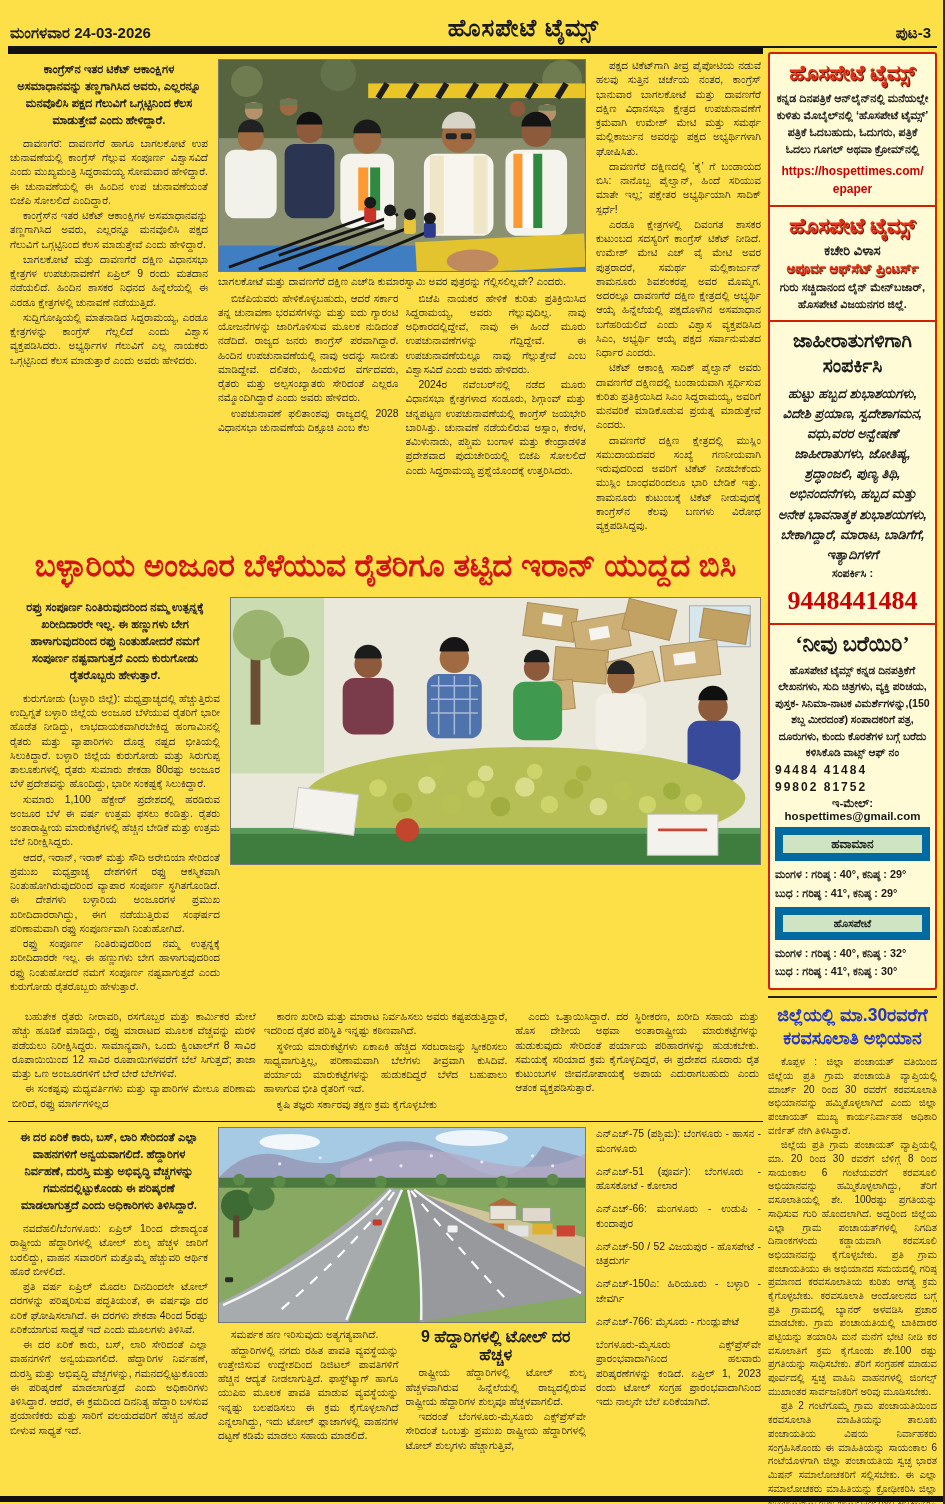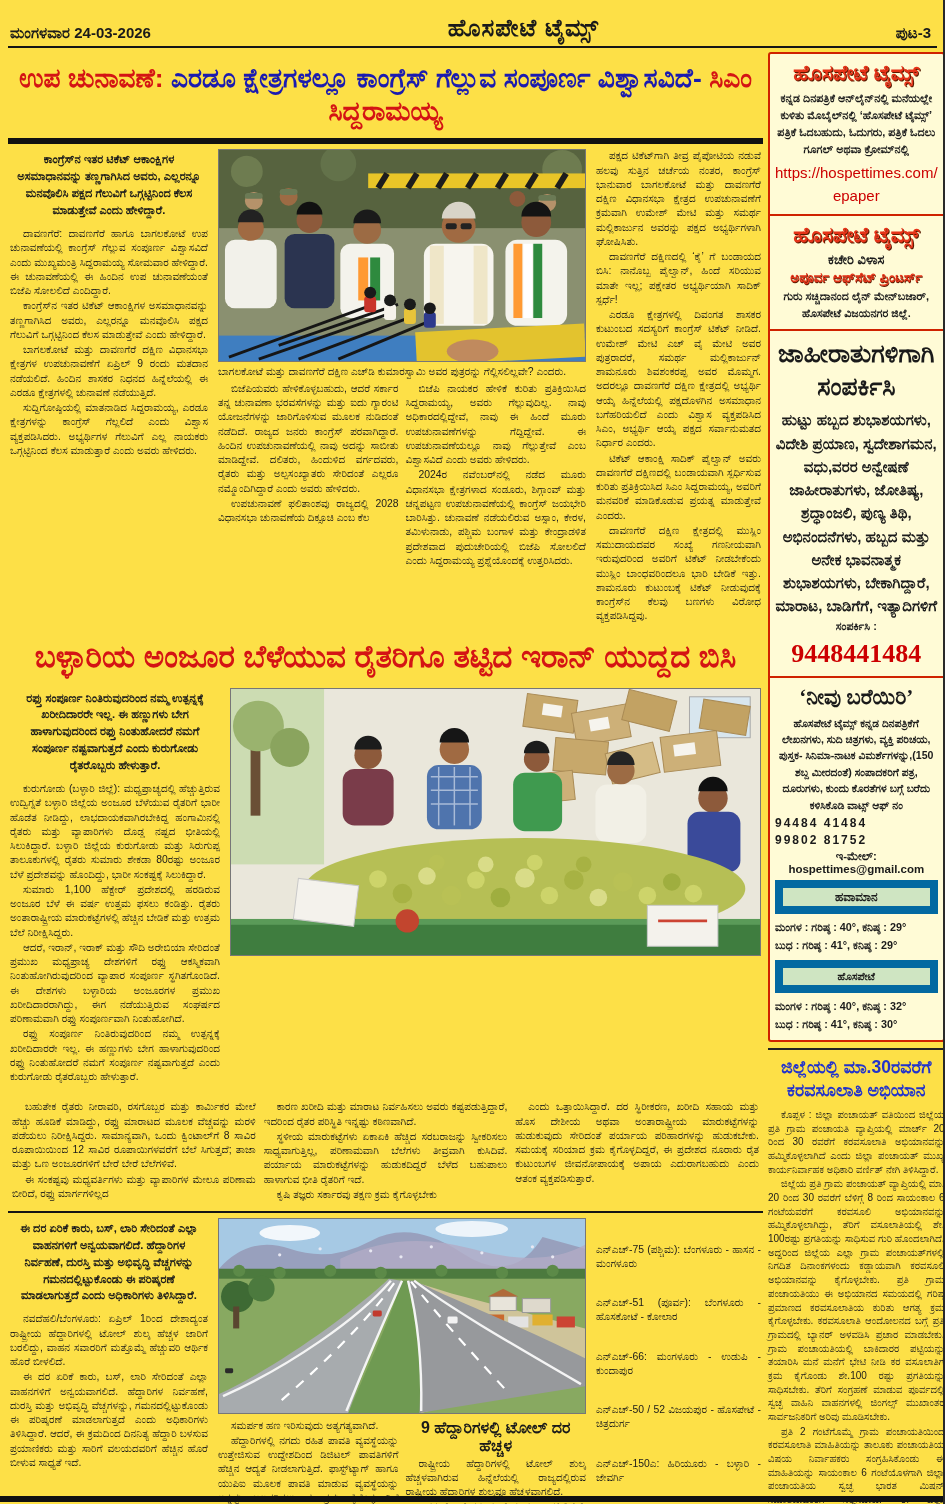--- a/index.html
+++ b/index.html
@@ -33,38 +33,38 @@
   .a-grid { display:grid; gap:10px; padding:5px 2px 4px 2px; }
   .a1-grid { grid-template-columns:198px 368px 1fr; min-height:416px; }
   .a3-grid { grid-template-columns:198px 368px 1fr; min-height:430px; }
   .a2-grid { grid-template-columns:210px 1fr; }
   .col p, p.para { font-size:10.4px; line-height:1.37; text-align:justify; text-indent:13px; margin-bottom:1px; }
   .intro { font-weight:bold; font-size:11.3px; line-height:1.5; text-align:center; padding:2px 4px 8px; }
   .wide-line { font-size:10.4px; line-height:1.4; text-align:justify; padding:3px 0 2px; }
   .twocol { display:grid; grid-template-columns:1fr 1fr; gap:7px; }
   .threecol { display:grid; grid-template-columns:1fr 1fr 1fr; gap:8px; padding:5px 2px 4px; }
   .subhead { font-weight:bold; font-size:16px; text-align:center; margin-bottom:2px; }
-  .nhcol p { text-indent:0; margin-bottom:9px;margin-top:25px; }
+  .nhcol p { text-indent:0; margin-bottom:9px; }
   
   .photo { border:1px solid #777; background:#dcd8cc; overflow:hidden; }
   .photo svg { display:block; width:100%; height:100%; }
   .photo1 { height:213px; }
   .photo2 { height:268px; }
   .photo3 { height:196px; }
   
   .sb-box { background:#fffbd6; border:2px solid #cf2200; border-radius:3px; padding:7px 5px; margin-bottom:6px; }
   .sb-logo { text-align:center; font-weight:bold; font-size:21px; color:#e63318;
              text-shadow:1px 1px 0 #5a1a00; margin-bottom:5px; }
   .sb-body { font-weight:bold; font-size:11px; line-height:1.55; text-align:center; }
-  .sb-url { display:block; text-align:center; font-weight:normal; font-size:15px; color:#cc0000;
+  .sb-url { display:block; text-align:center; font-weight:bold; font-size:12px; color:#cc0000;
             text-decoration:none; margin-top:4px; line-height:1.5; }
   .sb-sep { height:2px; background:#cf2200; margin:7px -5px; }
   .sb-office-title { text-align:center; font-weight:bold; font-size:13px; margin:2px 0; }
   .sb-printer { text-align:center; font-weight:bold; font-size:13.5px; color:#e63318; text-shadow:0.5px 0.5px 0 #5a1a00; margin:2px 0; }
-  .sb-ads-title { text-align:center; font-weight:bold; font-size:25px; line-height:1.3; margin:3px 0 5px; font-family:"Liberation Serif", serif; }
+  .sb-ads-title { text-align:center; font-weight:bold; font-size:19px; line-height:1.3; margin:3px 0 5px; font-family:"Liberation Serif", serif; }
   .sb-phone-big { text-align:center; font-weight:bold; font-size:26px; color:#cc0000; font-family:"Liberation Serif", serif; margin:4px 0 2px; }
   .sb-write-title { text-align:center; font-weight:bold; font-size:21px; margin:2px 0 5px; font-family:"Liberation Serif", serif; }
   .sb-phone { text-align:left; font-weight:bold; font-size:12px; letter-spacing:2px; margin:3px 0; font-family:Liberation Sans, sans-serif; }
   .sb-email { text-align:center; font-weight:bold; font-size:11.5px; margin-top:3px; }
   .weather-head { border:8px solid #0369a1; background:#cfe5c2; text-align:center; font-weight:bold; font-size:12px; padding:2px 0; margin:5px 0 4px; }
   .weather-row { font-weight:bold; font-size:10.8px; line-height:1.7; }
   .district { border-top:2px solid #222; margin-top:4px; padding-top:6px; }
   .district h3 { text-align:center; font-weight:bold; font-size:17.5px; line-height:1.3; color:#2233cc; margin-bottom:6px; }
   .district p { font-size:10px; }
   .page-footer-rule { position:absolute; left:0; bottom:2px; width:100%; height:6px; background:#111; }
@@ -78,25 +78,20 @@
     <span class="mh-date">ಮಂಗಳವಾರ 24-03-2026</span>
     <span class="mh-title">ಹೊಸಪೇಟೆ ಟೈಮ್ಸ್</span>
     <span class="mh-page">ಪುಟ-3</span>
   </header>
   <div class="rule-thin"></div>
 
   <div class="body-grid">
 
     <div class="left-region">
 
-      <h1 class="hl1">
-        <span class="red">ಉಪ ಚುನಾವಣೆ:</span>
-        <span class="blue">ಎರಡೂ ಕ್ಷೇತ್ರಗಳಲ್ಲೂ ಕಾಂಗ್ರೆಸ್ ಗೆಲ್ಲುವ ಸಂಪೂರ್ಣ ವಿಶ್ವಾಸವಿದೆ-</span>
-        <span class="red">ಸಿಎಂ ಸಿದ್ದರಾಮಯ್ಯ</span>
-      </h1>
       <div class="rule-thick"></div>
 
       <div class="a-grid a1-grid">
         <div class="col">
           <div class="intro">ಕಾಂಗ್ರೆಸ್‌ನ ಇತರ ಟಿಕೆಟ್ ಆಕಾಂಕ್ಷಿಗಳ ಅಸಮಾಧಾನವನ್ನು ತಣ್ಣಗಾಗಿಸಿದ ಅವರು, ಎಲ್ಲರನ್ನೂ ಮನವೊಲಿಸಿ ಪಕ್ಷದ ಗೆಲುವಿಗೆ ಒಗ್ಗಟ್ಟಿನಿಂದ ಕೆಲಸ ಮಾಡುತ್ತೇವೆ ಎಂದು ಹೇಳಿದ್ದಾರೆ.</div>
           <div>
               <p class="para">ದಾವಣಗೆರೆ: ದಾವಣಗೆರೆ ಹಾಗೂ ಬಾಗಲಕೋಟೆ ಉಪ ಚುನಾವಣೆಯಲ್ಲಿ ಕಾಂಗ್ರೆಸ್ ಗೆಲ್ಲುವ ಸಂಪೂರ್ಣ ವಿಶ್ವಾಸವಿದೆ ಎಂದು ಮುಖ್ಯಮಂತ್ರಿ ಸಿದ್ದರಾಮಯ್ಯ ಸೋಮವಾರ ಹೇಳಿದ್ದಾರೆ. ಈ ಚುನಾವಣೆಯಲ್ಲಿ ಈ ಹಿಂದಿನ ಉಪ ಚುನಾವಣೆಯಂತೆ ಬಿಜೆಪಿ ಸೋಲಲಿದೆ ಎಂದಿದ್ದಾರೆ.</p>
               <p class="para">ಕಾಂಗ್ರೆಸ್‌ನ ಇತರ ಟಿಕೆಟ್ ಆಕಾಂಕ್ಷಿಗಳ ಅಸಮಾಧಾನವನ್ನು ತಣ್ಣಗಾಗಿಸಿದ ಅವರು, ಎಲ್ಲರನ್ನೂ ಮನವೊಲಿಸಿ ಪಕ್ಷದ ಗೆಲುವಿಗೆ ಒಗ್ಗಟ್ಟಿನಿಂದ ಕೆಲಸ ಮಾಡುತ್ತೇವೆ ಎಂದು ಹೇಳಿದ್ದಾರೆ.</p>
               <p class="para">ಬಾಗಲಕೋಟೆ ಮತ್ತು ದಾವಣಗೆರೆ ದಕ್ಷಿಣ ವಿಧಾನಸಭಾ ಕ್ಷೇತ್ರಗಳ ಉಪಚುನಾವಣೆಗೆ ಏಪ್ರಿಲ್ 9 ರಂದು ಮತದಾನ ನಡೆಯಲಿದೆ. ಹಿಂದಿನ ಶಾಸಕರ ನಿಧನದ ಹಿನ್ನೆಲೆಯಲ್ಲಿ ಈ ಎರಡೂ ಕ್ಷೇತ್ರಗಳಲ್ಲಿ ಚುನಾವಣೆ ನಡೆಯುತ್ತಿದೆ.</p>
               <p class="para">ಸುದ್ದಿಗೋಷ್ಠಿಯಲ್ಲಿ ಮಾತನಾಡಿದ ಸಿದ್ದರಾಮಯ್ಯ, ಎರಡೂ ಕ್ಷೇತ್ರಗಳನ್ನು ಕಾಂಗ್ರೆಸ್ ಗೆಲ್ಲಲಿದೆ ಎಂದು ವಿಶ್ವಾಸ ವ್ಯಕ್ತಪಡಿಸಿದರು. ಅಭ್ಯರ್ಥಿಗಳ ಗೆಲುವಿಗೆ ಎಲ್ಲ ನಾಯಕರು ಒಗ್ಗಟ್ಟಿನಿಂದ ಕೆಲಸ ಮಾಡುತ್ತಾರೆ ಎಂದು ಅವರು ಹೇಳಿದರು.</p>
@@ -319,20 +314,21 @@
         </div>
       </div>
 
       <div class="rule-mid"></div>
 
       <div class="a-grid a3-grid">
         <div class="col">
           <div class="intro">ಈ ದರ ಏರಿಕೆ ಕಾರು, ಬಸ್, ಲಾರಿ ಸೇರಿದಂತೆ ಎಲ್ಲಾ ವಾಹನಗಳಿಗೆ ಅನ್ವಯವಾಗಲಿದೆ. ಹೆದ್ದಾರಿಗಳ ನಿರ್ವಹಣೆ, ದುರಸ್ತಿ ಮತ್ತು ಅಭಿವೃದ್ಧಿ ವೆಚ್ಚಗಳನ್ನು ಗಮನದಲ್ಲಿಟ್ಟುಕೊಂಡು ಈ ಪರಿಷ್ಕರಣೆ ಮಾಡಲಾಗುತ್ತದೆ ಎಂದು ಅಧಿಕಾರಿಗಳು ತಿಳಿಸಿದ್ದಾರೆ.</div>
           <div>
               <p class="para">ನವದೆಹಲಿ/ಬೆಂಗಳೂರು: ಏಪ್ರಿಲ್ 1ರಿಂದ ದೇಶಾದ್ಯಂತ ರಾಷ್ಟ್ರೀಯ ಹೆದ್ದಾರಿಗಳಲ್ಲಿ ಟೋಲ್ ಶುಲ್ಕ ಹೆಚ್ಚಳ ಜಾರಿಗೆ ಬರಲಿದ್ದು, ವಾಹನ ಸವಾರರಿಗೆ ಮತ್ತೊಮ್ಮೆ ಹೆಚ್ಚುವರಿ ಆರ್ಥಿಕ ಹೊರೆ ಬೀಳಲಿದೆ.</p>
+              <p class="para">ಪ್ರತಿ ವರ್ಷ ಏಪ್ರಿಲ್ ಮೊದಲ ದಿನದಿಂದಲೇ ಟೋಲ್ ದರಗಳನ್ನು ಪರಿಷ್ಕರಿಸುವ ಪದ್ಧತಿಯಂತೆ, ಈ ವರ್ಷವೂ ದರ ಏರಿಕೆ ಘೋಷಿಸಲಾಗಿದೆ. ಈ ದರಗಳು ಶೇಕಡಾ 4ರಿಂದ 5ರಷ್ಟು ಏರಿಕೆಯಾಗುವ ಸಾಧ್ಯತೆ ಇದೆ ಎಂದು ಮೂಲಗಳು ತಿಳಿಸಿವೆ.</p>
               <p class="para">ಈ ದರ ಏರಿಕೆ ಕಾರು, ಬಸ್, ಲಾರಿ ಸೇರಿದಂತೆ ಎಲ್ಲಾ ವಾಹನಗಳಿಗೆ ಅನ್ವಯವಾಗಲಿದೆ. ಹೆದ್ದಾರಿಗಳ ನಿರ್ವಹಣೆ, ದುರಸ್ತಿ ಮತ್ತು ಅಭಿವೃದ್ಧಿ ವೆಚ್ಚಗಳನ್ನು, ಗಮನದಲ್ಲಿಟ್ಟುಕೊಂಡು ಈ ಪರಿಷ್ಕರಣೆ ಮಾಡಲಾಗುತ್ತದೆ ಎಂದು ಅಧಿಕಾರಿಗಳು ತಿಳಿಸಿದ್ದಾರೆ. ಆದರೆ, ಈ ಕ್ರಮದಿಂದ ದಿನನಿತ್ಯ ಹೆದ್ದಾರಿ ಬಳಸುವ ಪ್ರಯಾಣಿಕರು ಮತ್ತು ಸಾರಿಗೆ ವಲಯದವರಿಗೆ ಹೆಚ್ಚಿನ ಹೊರೆ ಬೀಳುವ ಸಾಧ್ಯತೆ ಇದೆ.</p>
             </div>
         </div>
 
         <div>
 
           <div class="photo photo3">
             <svg viewBox="0 0 362 195" preserveAspectRatio="none">
               <rect width="362" height="60" fill="#a6c9e4"></rect>
               <ellipse cx="70" cy="14" rx="30" ry="8" fill="#ffffff" opacity="0.85"></ellipse>
@@ -429,21 +425,21 @@
         <div class="sb-logo">ಹೊಸಪೇಟೆ ಟೈಮ್ಸ್</div>
         <div class="sb-body">ಕನ್ನಡ ದಿನಪತ್ರಿಕೆ ಆನ್‌ಲೈನ್‌ನಲ್ಲಿ ಮನೆಯಲ್ಲೇ ಕುಳಿತು ಮೊಬೈಲ್‌ನಲ್ಲಿ ‘ಹೊಸಪೇಟೆ ಟೈಮ್ಸ್’ ಪತ್ರಿಕೆ ಓದಬಹುದು, ಓದುಗರು, ಪತ್ರಿಕೆ ಓದಲು ಗೂಗಲ್ ಅಥವಾ ಕ್ರೋಮ್‌ನಲ್ಲಿ</div>
         <a class="sb-url" href="#">https://hospettimes.com/ epaper</a>
         <div class="sb-sep"></div>
         <div class="sb-logo">ಹೊಸಪೇಟೆ ಟೈಮ್ಸ್</div>
         <div class="sb-office-title">ಕಚೇರಿ ವಿಳಾಸ</div>
         <div class="sb-printer">ಅಪೂರ್ವ ಆಫ್‌ಸೆಟ್ ಪ್ರಿಂಟರ್ಸ್</div>
         <div class="sb-body">ಗುರು ಸಚ್ಚಿದಾನಂದ ಲೈನ್ ಮೇನ್‌ಬಜಾರ್, ಹೊಸಪೇಟೆ ವಿಜಯನಗರ ಜಿಲ್ಲೆ.</div>
         <div class="sb-sep"></div>
         <div class="sb-ads-title">ಜಾಹೀರಾತುಗಳಿಗಾಗಿ ಸಂಪರ್ಕಿಸಿ</div>
-        <div class="sb-body" style="font-size:15px;">ಹುಟ್ಟು ಹಬ್ಬದ ಶುಭಾಶಯಗಳು, ವಿದೇಶಿ ಪ್ರಯಾಣ, ಸ್ವದೇಶಾಗಮನ, ವಧು,ವರರ ಅನ್ವೇಷಣೆ ಜಾಹೀರಾತುಗಳು, ಜೋತಿಷ್ಯ, ಶ್ರದ್ಧಾಂಜಲಿ, ಪುಣ್ಯ ತಿಥಿ, ಅಭಿನಂದನೆಗಳು, ಹಬ್ಬದ ಮತ್ತು ಅನೇಕ ಭಾವನಾತ್ಮಕ ಶುಭಾಶಯಗಳು, ಬೇಕಾಗಿದ್ದಾರೆ, ಮಾರಾಟ, ಬಾಡಿಗೆಗೆ, ಇತ್ಯಾದಿಗಳಿಗೆ</div>
+        <div class="sb-body" style="font-size:13px;font-style:italic;">ಹುಟ್ಟು ಹಬ್ಬದ ಶುಭಾಶಯಗಳು, ವಿದೇಶಿ ಪ್ರಯಾಣ, ಸ್ವದೇಶಾಗಮನ, ವಧು,ವರರ ಅನ್ವೇಷಣೆ ಜಾಹೀರಾತುಗಳು, ಜೋತಿಷ್ಯ, ಶ್ರದ್ಧಾಂಜಲಿ, ಪುಣ್ಯ ತಿಥಿ, ಅಭಿನಂದನೆಗಳು, ಹಬ್ಬದ ಮತ್ತು ಅನೇಕ ಭಾವನಾತ್ಮಕ ಶುಭಾಶಯಗಳು, ಬೇಕಾಗಿದ್ದಾರೆ, ಮಾರಾಟ, ಬಾಡಿಗೆಗೆ, ಇತ್ಯಾದಿಗಳಿಗೆ</div>
         <div class="sb-body">ಸಂಪರ್ಕಿಸಿ :</div>
         <div class="sb-phone-big">9448441484</div>
         <div class="sb-sep"></div>
         <div class="sb-write-title">‘ನೀವು ಬರೆಯಿರಿ’</div>
         <div class="sb-body" style="font-size:10.6px;">ಹೊಸಪೇಟೆ ಟೈಮ್ಸ್ ಕನ್ನಡ ದಿನಪತ್ರಿಕೆಗೆ ಲೇಖನಗಳು, ಸುದಿ ಚಿತ್ರಗಳು, ವ್ಯಕ್ತಿ ಪರಿಚಯ, ಪುಸ್ತಕ- ಸಿನಿಮಾ-ನಾಟಕ ವಿಮರ್ಶೆಗಳನ್ನು,(150 ಶಬ್ದ ಮೀರದಂತೆ) ಸಂಪಾದಕರಿಗೆ ಪತ್ರ, ದೂರುಗಳು, ಕುಂದು ಕೊರತೆಗಳ ಬಗ್ಗೆ ಬರೆದು ಕಳಿಸಿಕೊಡಿ ವಾಟ್ಸ್ ಆಫ್ ನಂ</div>
         <div class="sb-phone">94484 41484</div>
         <div class="sb-phone">99802 81752</div>
         <div class="sb-email">ಇ-ಮೇಲ್: hospettimes@gmail.com</div>
 
         <div class="weather-head">ಹವಾಮಾನ</div>

